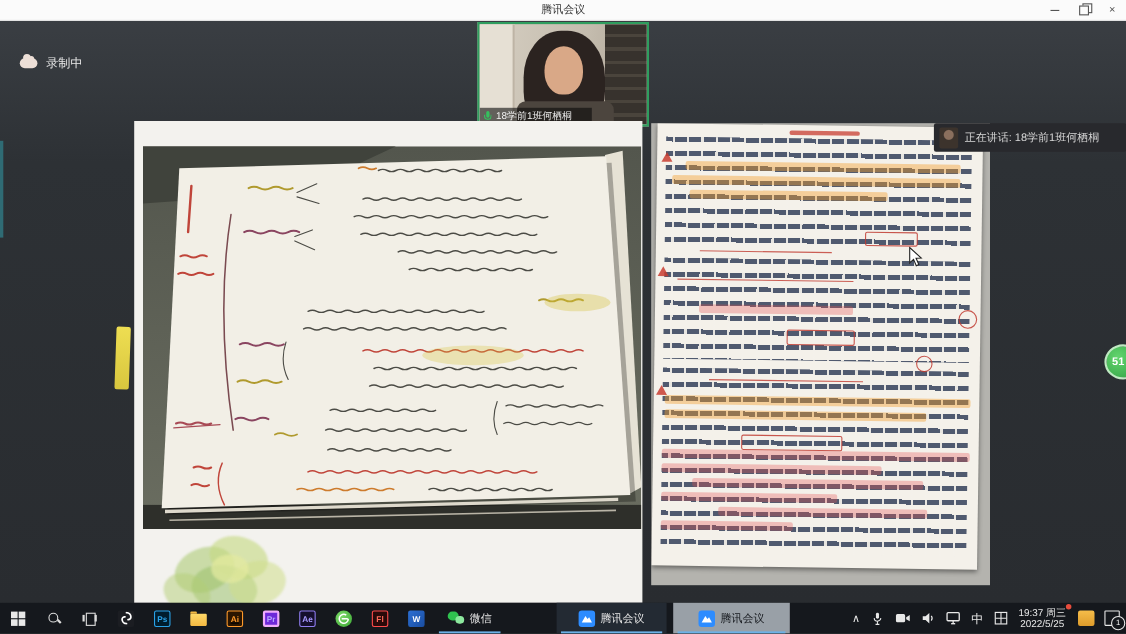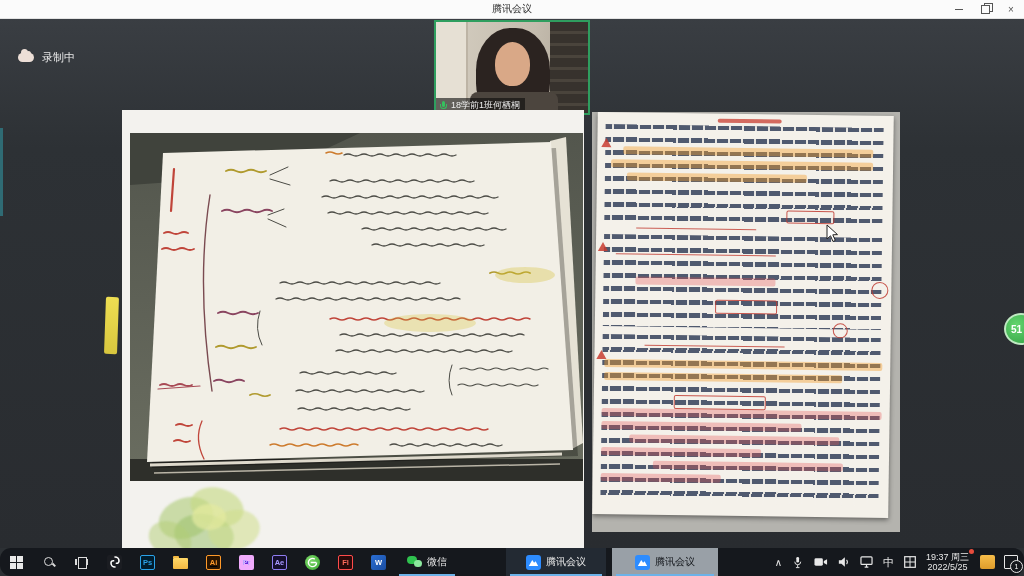--- a/index.html
+++ b/index.html
@@ -22,21 +22,21 @@
   .cloud::before{content:"";position:absolute;left:3px;top:-4px;width:7px;height:7px;border-radius:50%;background:#eddfd7;}
   .cloud::after{content:"";position:absolute;left:8px;top:-2px;width:5px;height:5px;border-radius:50%;background:#eddfd7;}
   
   #vthumb{position:absolute;left:434px;top:2px;width:152px;height:91px;border:2px solid #2f9e5f;background:#b9b1a4;overflow:hidden;}
   .vt-wall{position:absolute;inset:0;background:linear-gradient(100deg,#d6cfc2 0,#c4bcae 60%,#a99f92 100%);}
   .vt-door{position:absolute;left:0;top:0;width:30px;height:91px;background:#e6e0d4;border-right:2px solid #bdb4a5;}
   .vt-shelf{position:absolute;right:0;top:0;width:38px;height:91px;background:repeating-linear-gradient(180deg,#37322d 0 9px,#4a443c 9px 12px);}
   .vt-hair{position:absolute;left:40px;top:6px;width:74px;height:92px;border-radius:46% 46% 40% 40%;background:#2b2320;}
   .vt-face{position:absolute;left:59px;top:20px;width:35px;height:44px;border-radius:50% 50% 46% 46%;background:#dba queued;background:#d9a887;}
   .vt-body{position:absolute;left:34px;top:70px;width:88px;height:24px;background:#4c453e;border-radius:8px 8px 0 0;}
-  .vt-label{position:absolute;left:0;bottom:0;height:15px;background:rgba(10,10,10,.6);display:flex;align-items:center;gap:4px;padding:0 5px 0 4px;color:#f0f0f0;font-size:9px;}
+  .vt-label{position:absolute;left:0;bottom:0;height:15px;background:rgba(10,10,10,.6);display:flex;align-items:center;gap:4px;padding:0 18px 0 4px;color:#f0f0f0;font-size:9px;}
   .mic-ico{width:7px;height:10px;position:relative;}
   .mic-ico::before{content:"";position:absolute;left:2px;top:0;width:3px;height:6px;border-radius:2px;background:#35c05e;}
   .mic-ico::after{content:"";position:absolute;left:0px;top:3px;width:5px;height:4px;border:1px solid #35c05e;border-top:none;border-radius:0 0 4px 4px;}
   
   #toast{position:absolute;left:849px;top:94px;width:175px;height:26px;background:#28292d;border-radius:2px;display:flex;align-items:center;gap:6px;padding-left:5px;box-sizing:border-box;z-index:6;}
   .avatar{width:17px;height:19px;border-radius:2px;background:radial-gradient(circle at 50% 35%,#8a6f5d 0 4px,#3c332c 5px);}
   #toast .tx{color:#d8d8d8;font-size:10px;white-space:nowrap;}
   
   #sliver{position:absolute;left:0;top:110px;width:3px;height:88px;background:#2f6b74;}
   #pen{position:absolute;left:105px;top:279px;width:13px;height:57px;background:linear-gradient(180deg,#eede52,#d8c63e);transform:rotate(2deg);border-radius:2px;z-index:2;}
@@ -66,21 +66,21 @@
            color:#fff;font-size:10px;font-weight:bold;display:flex;align-items:center;padding-left:5px;box-sizing:border-box;z-index:7;}
   
   #cursor{position:absolute;left:826px;top:206px;z-index:8;}
   
   #banner{position:absolute;left:0;top:511px;height:19px;background:rgba(28,30,33,.94);display:flex;align-items:center;gap:5px;padding:0 8px 0 5px;border-radius:0 2px 2px 0;z-index:6;color:#ececec;font-size:11px;}
   .scr-ico{width:12px;height:10px;border:1.5px solid #5aa7e8;border-radius:1px;position:relative;}
   .dl-ico{width:9px;height:11px;position:relative;}
   .dl-ico::before{content:"";position:absolute;left:3.5px;top:0;width:2px;height:6px;background:#37c35f;}
   .dl-ico::after{content:"";position:absolute;left:1px;top:5px;border-left:3.5px solid transparent;border-right:3.5px solid transparent;border-top:4px solid #37c35f;}
   
-  #taskbar{position:absolute;left:0;top:548px;width:1024px;height:28px;background:#15181d;z-index:10;border-radius:11px;}
+  #taskbar{position:absolute;left:0;top:548px;width:1024px;height:28px;background:#15181d;z-index:10;}
   .tcell{position:absolute;top:0;height:28px;display:flex;align-items:center;justify-content:center;gap:5px;}
   .tcell.open::after{content:"";position:absolute;left:4px;right:4px;bottom:0;height:2px;background:#6cb2e8;}
   .lic{width:15px;height:15px;border-radius:2px;display:flex;align-items:center;justify-content:center;font-size:7.5px;font-weight:bold;box-sizing:border-box;}
   .win-ico{width:13px;height:13px;display:grid;grid-template-columns:6px 6px;grid-template-rows:6px 6px;gap:1px;}
   .win-ico i{background:#e8e8e8;}
   .search-ico{width:12px;height:12px;position:relative;}
   .search-ico::before{content:"";position:absolute;left:1px;top:1px;width:7px;height:7px;border:1.5px solid #dcdcdc;border-radius:50%;}
   .search-ico::after{content:"";position:absolute;left:9px;top:8px;width:4px;height:1.5px;background:#dcdcdc;transform:rotate(45deg);}
   .tv-ico{width:13px;height:11px;position:relative;}
   .tv-ico::before{content:"";position:absolute;left:3px;top:0;width:7px;height:10px;border:1px solid #dcdcdc;}
@@ -132,20 +132,24 @@
     <div class="vt-shelf"></div>
     <div class="vt-hair"></div>
     <div class="vt-face"></div>
     <div class="vt-body"></div>
     <div class="vt-label">
       <span class="mic-ico"></span>
       <span>18学前1班何栖桐</span>
     </div>
   </div>
 
+  <div id="toast">
+    <span class="avatar"></span>
+    <span class="tx">正在讲话: 18学前1班何栖桐</span>
+  </div>
 
   <div id="sliver"></div>
   <div id="panelL"></div>
   <div id="pen"></div>
 
   <div id="photoL">
     <svg width="453" height="348" viewBox="0 0 453 348">
       <defs>
         <linearGradient id="deskg" x1="0" y1="0" x2="0" y2="1">
           <stop offset="0" stop-color="#53564d"></stop>
@@ -288,21 +292,21 @@
   <div class="tcell" style="left:131px;width:33px;">
     <span class="lic" style="background:#001d2e;border:1px solid #2aa2e8;color:#2aa2e8;">Ps</span>
   </div>
   <div class="tcell" style="left:164px;width:33px;">
     <span class="folder-ico"></span>
   </div>
   <div class="tcell" style="left:197px;width:33px;text-decoration:underline;">
     <span class="lic" style="background:#2a1500;border:1px solid #ff9a2a;color:#ff9a2a;">Ai</span>
   </div>
   <div class="tcell" style="left:230px;width:33px;">
-    <span class="lic" style="background:#6d28d9;border:6px solid #f0abfc;color:#b9a5ff;">Pr</span>
+    <span class="lic" style="background:#6d28d9;border:2px solid #f0abfc;color:#b9a5ff;">Pr</span>
   </div>
   <div class="tcell" style="left:263px;width:33px;">
     <span class="lic" style="background:#150f2d;border:1px solid #8f7df0;color:#a89aff;">Ae</span>
   </div>
   <div class="tcell" style="left:296px;width:33px;">
     <span class="circ-ico" style="background:radial-gradient(circle at 35% 35%,#7ed96a,#3aa832);display:flex;align-items:center;justify-content:center;">
       <svg width="11" height="11" viewBox="0 0 12 12">
           <path d="M10.5,6 a4.5 4.5 0 1 1 -2,-3.7 M4,6 h6" fill="none" stroke="#fff" stroke-width="1.5"></path>
         </svg>
     </span>

